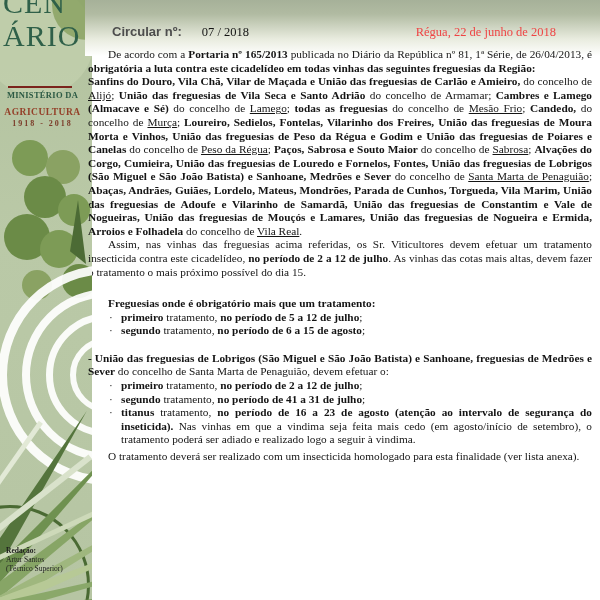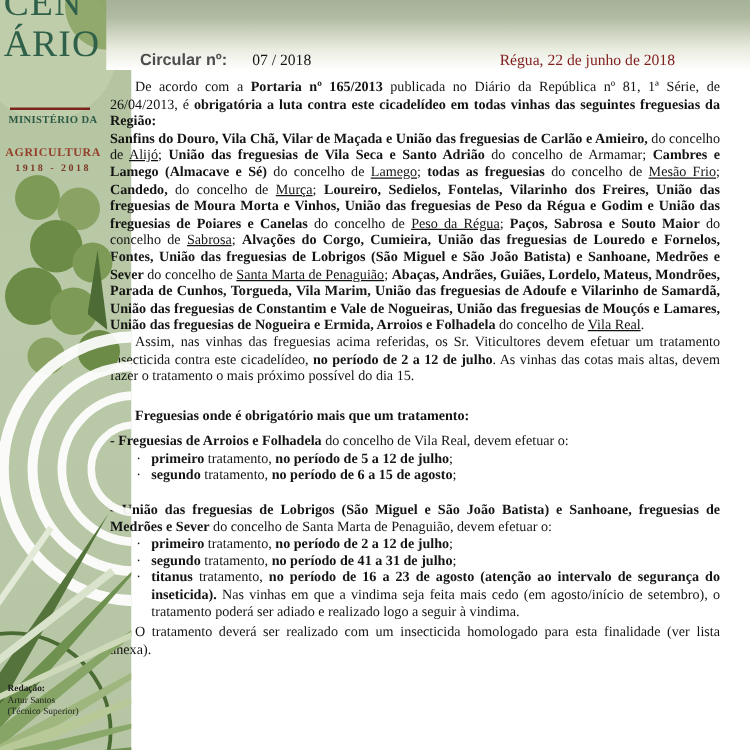--- a/index.html
+++ b/index.html
@@ -1,46 +1,46 @@
 <!DOCTYPE html>
 <html><head>
 <meta charset="utf-8">
 <style>
   html,body{margin:0;padding:0;background:#888;}
   .page{width:600px;height:600px;position:relative;overflow:hidden;background:#fff;
         font-family:"Liberation Serif","DejaVu Serif",serif;}
 
   
-  .sidebar{position:absolute;left:0;top:0;width:105px;height:600px;overflow:hidden;
+  .sidebar{position:absolute;left:0;top:0;width:92px;height:600px;overflow:hidden;
            background:linear-gradient(180deg,#b3c29f,#bac9a7 40%,#b6c5a3);}
   .deco{position:absolute;border-radius:50%;}
   .logo{position:absolute;top:-14px;left:3px;z-index:2;font-size:30px;line-height:33px;
         letter-spacing:1px;color:#2f6049;font-family:"Liberation Serif",serif;}
   .red-rule{position:absolute;top:86px;left:8px;width:64px;height:2px;background:#7b241c;z-index:3;}
   .ministry{position:absolute;top:90px;left:0;width:85px;text-align:center;font-weight:bold;z-index:3;}
   .min1{font-size:8.5px;color:#2c5a44;letter-spacing:.3px;}
-  .agri{font-size:9.5px;color:#943f28;letter-spacing:.5px;margin-top:18px;}
+  .agri{font-size:9.5px;color:#943f28;letter-spacing:.5px;margin-top:7px;}
   .years{font-size:8px;color:#7b3a28;letter-spacing:2px;margin-top:2px;}
   .grape{position:absolute;border-radius:50%;z-index:1;}
   .arc{position:absolute;border-radius:50%;border-style:solid;border-color:rgba(255,255,255,.92);
        background:transparent;box-sizing:border-box;z-index:2;}
   .leaf{position:absolute;transform-origin:left center;z-index:4;}
   .redacao{position:absolute;left:6px;top:546px;z-index:9;font-size:7.5px;line-height:9px;color:#1d1d1d;}
   .redacao .lbl{font-weight:bold;}
 
   
   .main{position:absolute;left:85px;top:0;width:515px;height:600px;}
   .header-band{position:absolute;top:0;left:0;width:100%;height:56px;
                background:linear-gradient(180deg,#a6b199,#b1bba2 25%,#e9ecdf 70%,#ffffff);}
-  .content{position:relative;padding:0 24px 0 3px;margin-top:16px;}
+  .content{position:relative;padding:0 8px 0 3px;}
   .circular-row{display:flex;align-items:baseline;padding-top:24px;}
   .circ-label{font-family:"Liberation Sans","DejaVu Sans",sans-serif;font-weight:bold;
               font-size:13px;color:#4d4d4d;margin-left:24px;}
   .circ-num{font-size:12.5px;color:#141414;margin-left:20px;}
-  .date{font-size:12.5px;color:#7f1d1d;margin-left:auto;margin-right:36px;}
+  .date{font-size:12.5px;color:#ef4444;margin-left:auto;margin-right:36px;}
   .title-row{margin-top:13px;font-weight:bold;color:#000;white-space:nowrap;}
   .title-main{font-size:14px;text-decoration:underline;}
   .title-species{font-size:12.8px;font-style:italic;margin-left:4px;}
 
   .doc-body{margin-top:8px;font-size:11.3px;line-height:13.6px;color:#141414;}
   .para{margin:0;text-align:justify;}
   .indent{text-indent:20px;}
   .bullet{position:relative;padding-left:33px;}
   .bullet .marker{position:absolute;left:21px;top:0;}
   .b{font-weight:bold;}
@@ -111,21 +111,20 @@
       <div class="circular-row">
         <span class="circ-label">Circular nº:</span>
         <span class="circ-num">07 / 2018</span>
         <span class="date">Régua, 22 de junho de 2018</span>
       </div>
       <div class="doc-body">
           <p class="para indent"><span>De acordo com a </span><span class="b">Portaria nº 165/2013</span><span> publicada no Diário da República nº 81, 1ª Série, de 26/04/2013, é </span><span class="b">obrigatória a luta contra este cicadelídeo em todas vinhas das seguintes freguesias da Região:</span></p>
           <p class="para"><span class="b">Sanfins do Douro, Vila Chã, Vilar de Maçada e União das freguesias de Carlão e Amieiro,</span><span> do concelho de </span><span class="u">Alijó</span><span>; </span><span class="b">União das freguesias de Vila Seca e Santo Adrião</span><span> do concelho de Armamar; </span><span class="b">Cambres e Lamego (Almacave e Sé)</span><span> do concelho de </span><span class="u">Lamego</span><span>; </span><span class="b">todas as freguesias</span><span> do concelho de </span><span class="u">Mesão Frio</span><span>; </span><span class="b">Candedo,</span><span> do concelho de </span><span class="u">Murça</span><span>; </span><span class="b">Loureiro, Sedielos, Fontelas, Vilarinho dos Freires, União das freguesias de Moura Morta e Vinhos, União das freguesias de Peso da Régua e Godim e União das freguesias de Poiares e Canelas</span><span> do concelho de </span><span class="u">Peso da Régua</span><span>; </span><span class="b">Paços, Sabrosa e Souto Maior</span><span> do concelho de </span><span class="u">Sabrosa</span><span>; </span><span class="b">Alvações do Corgo, Cumieira, União das freguesias de Louredo e Fornelos, Fontes, União das freguesias de Lobrigos (São Miguel e São João Batista) e Sanhoane, Medrões e Sever</span><span> do concelho de </span><span class="u">Santa Marta de Penaguião</span><span>; </span><span class="b">Abaças, Andrães, Guiães, Lordelo, Mateus, Mondrões, Parada de Cunhos, Torgueda, Vila Marim, União das freguesias de Adoufe e Vilarinho de Samardã, União das freguesias de Constantim e Vale de Nogueiras, União das freguesias de Mouçós e Lamares, União das freguesias de Nogueira e Ermida, Arroios e Folhadela</span><span> do concelho de </span><span class="u">Vila Real</span><span>.</span></p>
           <p class="para indent"><span>Assim, nas vinhas das freguesias acima referidas, os Sr. Viticultores devem efetuar um tratamento insecticida contra este cicadelídeo, </span><span class="b">no período de 2 a 12 de julho</span><span>. As vinhas das cotas mais altas, devem fazer o tratamento o mais próximo possível do dia 15.</span></p>
           <p class="para indent mt18"><span class="b">Freguesias onde é obrigatório mais que um tratamento:</span></p>
-          <p class="para mt7"><span class="b">- Freguesias de Arroios e Folhadela</span><span> do concelho de Vila Real, devem efetuar o:</span></p>
           <p class="para bullet"><span class="marker">·</span><span class="b">primeiro</span><span> tratamento, </span><span class="b">no período de 5 a 12 de julho</span><span>;</span></p>
           <p class="para bullet"><span class="marker">·</span><span class="b">segundo</span><span> tratamento, </span><span class="b">no período de 6 a 15 de agosto</span><span>;</span></p>
           <p class="para mt14"><span class="b">- União das freguesias de Lobrigos (São Miguel e São João Batista) e Sanhoane, freguesias de Medrões e Sever</span><span> do concelho de Santa Marta de Penaguião, devem efetuar o:</span></p>
           <p class="para bullet"><span class="marker">·</span><span class="b">primeiro</span><span> tratamento, </span><span class="b">no período de 2 a 12 de julho</span><span>;</span></p>
           <p class="para bullet"><span class="marker">·</span><span class="b">segundo</span><span> tratamento, </span><span class="b">no período de 41 a 31 de julho</span><span>;</span></p>
           <p class="para bullet"><span class="marker">·</span><span class="b">titanus</span><span> tratamento, </span><span class="b">no período de 16 a 23 de agosto (atenção ao intervalo de segurança do inseticida).</span><span> Nas vinhas em que a vindima seja feita mais cedo (em agosto/início de setembro), o tratamento poderá ser adiado e realizado logo a seguir à vindima.</span></p>
           <p class="para indent mt3"><span>O tratamento deverá ser realizado com um insecticida homologado para esta finalidade (ver lista anexa).</span></p>
         </div>
     </div>
   </div>

